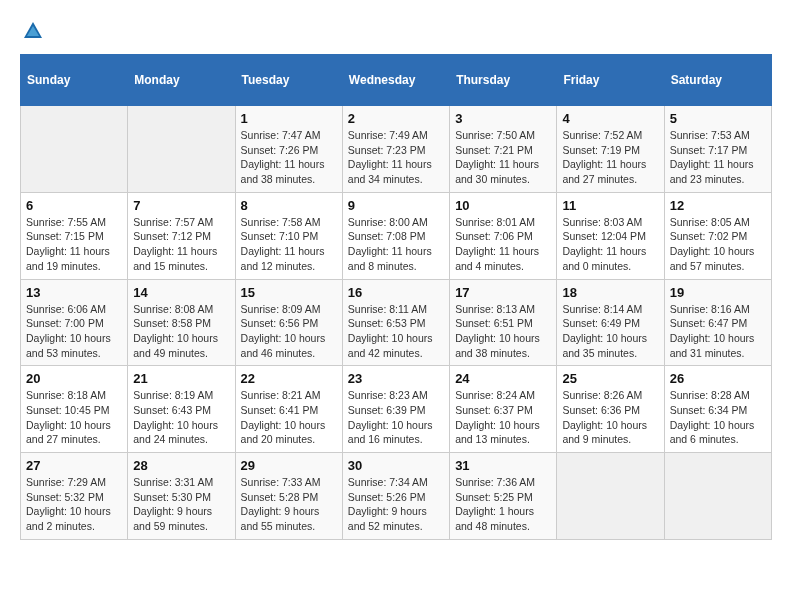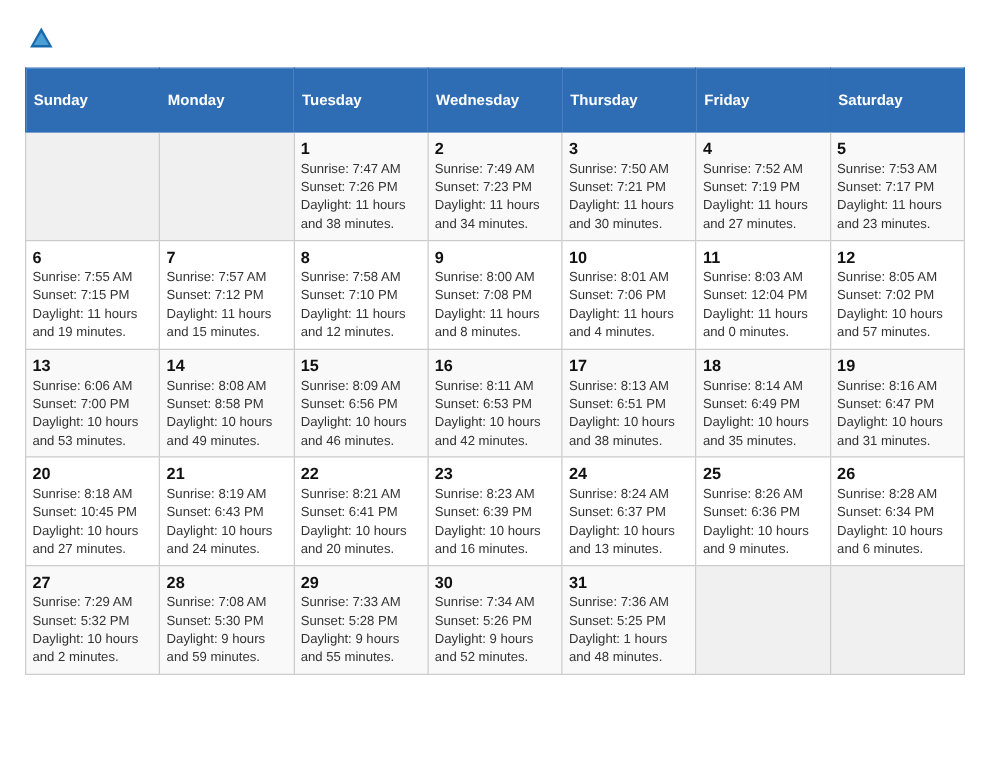--- a/index.html
+++ b/index.html
@@ -343,21 +343,21 @@
         <span class="day-num">27</span>
         <div class="day-info">
           <span>Sunrise: 7:29 AM</span><br>
           <span>Sunset: 5:32 PM</span><br>
           <span>Daylight: 10 hours and 2 minutes.</span>
         </div>
       </td>
         <td>
         <span class="day-num">28</span>
         <div class="day-info">
-          <span>Sunrise: 7:08 AM</span><br>
+          <span>Sunrise: 3:31 AM</span><br>
           <span>Sunset: 5:30 PM</span><br>
           <span>Daylight: 9 hours and 59 minutes.</span>
         </div>
       </td>
         <td>
         <span class="day-num">29</span>
         <div class="day-info">
           <span>Sunrise: 7:33 AM</span><br>
           <span>Sunset: 5:28 PM</span><br>
           <span>Daylight: 9 hours and 55 minutes.</span>

